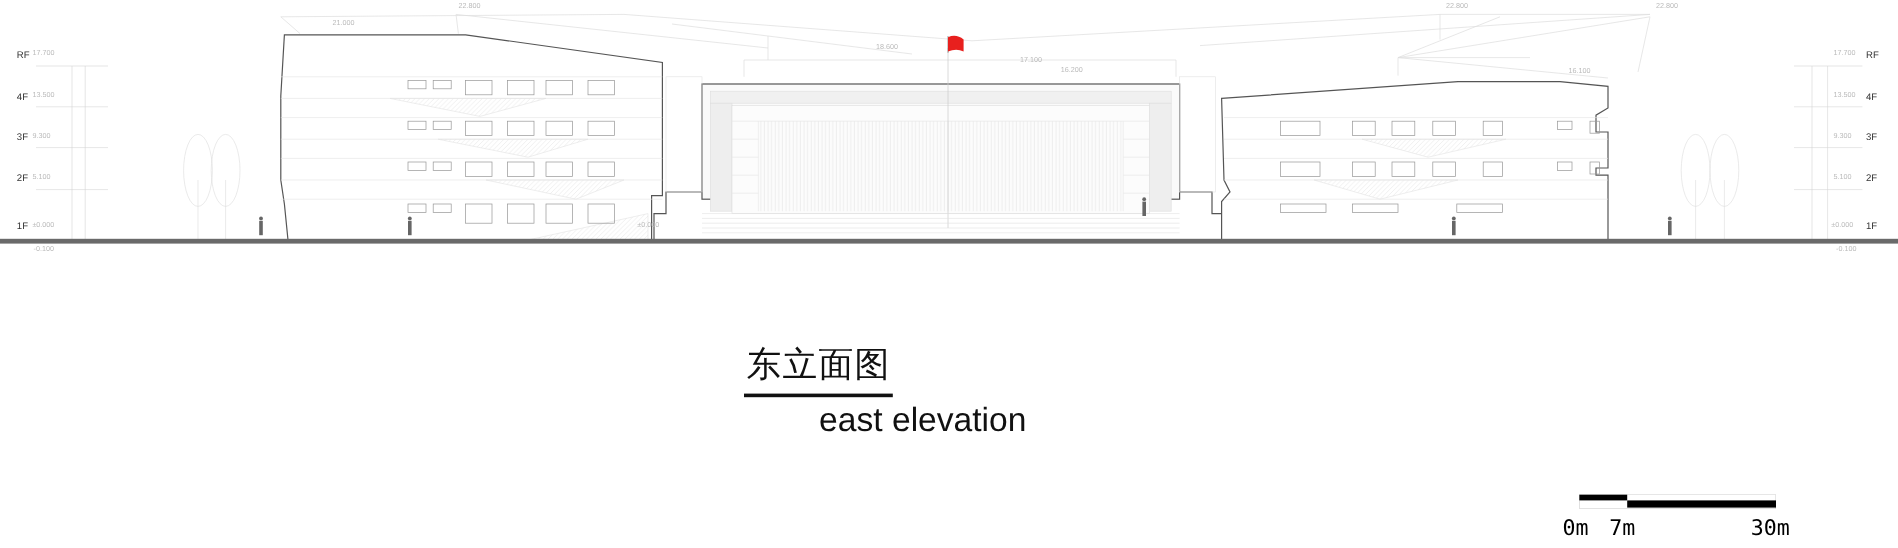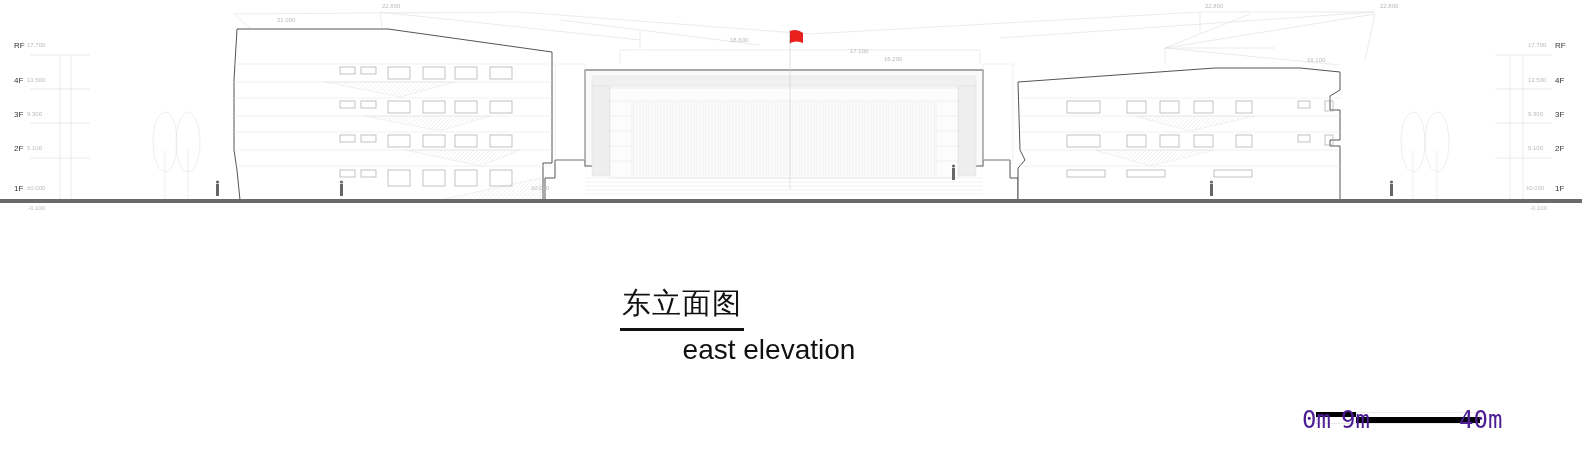--- a/index.html
+++ b/index.html
@@ -4,21 +4,21 @@
 <style>
   html,body{margin:0;padding:0;background:#ffffff;}
   body{width:1582px;height:457px;position:relative;overflow:hidden;font-family:"Liberation Sans",sans-serif;}
   #drawing{position:absolute;left:0;top:0;width:1582px;height:230px;}
   .lvl{position:absolute;font-size:8px;font-weight:normal;color:#333;font-family:"Liberation Sans",sans-serif;}
   .lvlval{position:absolute;font-size:6px;color:#bbb;font-family:"Liberation Sans",sans-serif;}
   .title-cn{position:absolute;left:0;width:1386px;top:284px;text-align:center;font-size:29px;color:#111;font-family:"DejaVu Sans",sans-serif;letter-spacing:1px;}
   .title-cn span{display:inline-block;border-bottom:3px solid #111;padding:0 2px 4px 2px;margin-left:-22px;}
   .title-en{position:absolute;left:0;width:1582px;top:334px;text-align:center;font-size:28px;color:#111;margin-left:-22px;font-family:"Liberation Sans",sans-serif;}
   .scale{position:absolute;left:1316px;top:412px;width:164px;height:12px;}
-  .scale-lbl{position:absolute;top:406px;font-size:24px;color:#4c1d95;font-family:"DejaVu Sans Mono",monospace;}
+  .scale-lbl{position:absolute;top:430px;font-size:18px;color:#000000;font-family:"DejaVu Sans Mono",monospace;}
 </style>
 </head>
 <body>
 
 <svg id="drawing" width="1582" height="230" viewBox="0 0 1582 230" xmlns="http://www.w3.org/2000/svg">
 
   <g stroke="#dddddd" stroke-width="0.6" fill="none">
     <line x1="234" y1="14" x2="520" y2="12"></line>
     <line x1="234" y1="14" x2="250" y2="28"></line>
     <line x1="380" y1="12" x2="382" y2="28"></line>
@@ -252,14 +252,14 @@
 
 <div class="title-cn"><span>东立面图</span></div>
 <div class="title-en">east elevation</div>
 
 <svg class="scale" width="164" height="12" viewBox="0 0 164 12">
   <rect x="0" y="0" width="164" height="12" fill="#fff" stroke="#bbb" stroke-width="0.6"></rect>
   <rect x="0" y="0" width="40" height="5" fill="#000"></rect>
   <rect x="40" y="5" width="124" height="6" fill="#000"></rect>
 </svg>
 <span class="scale-lbl" style="left:1302px;">0m</span>
-<span class="scale-lbl" style="left:1341px;">9m</span>
-<span class="scale-lbl" style="left:1459px;">40m</span>
+<span class="scale-lbl" style="left:1341px;">7m</span>
+<span class="scale-lbl" style="left:1459px;">30m</span>
 
 </body></html>

